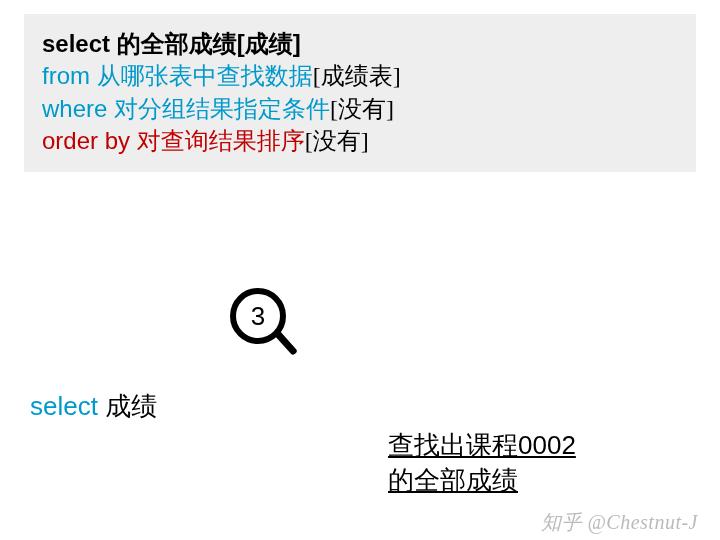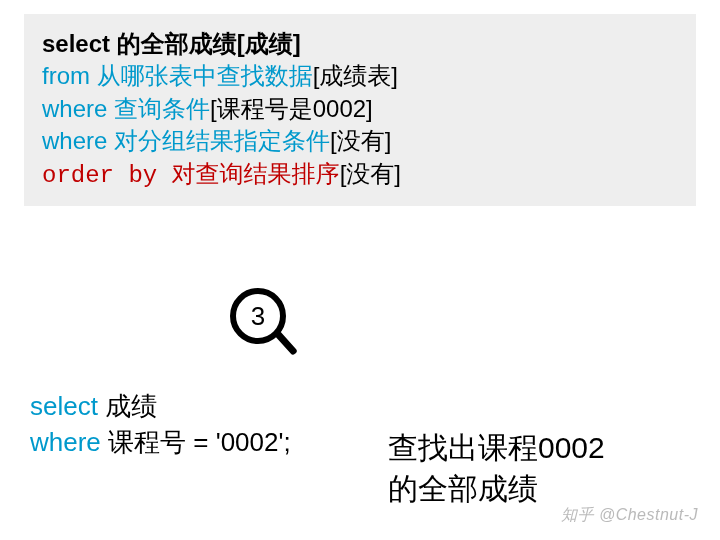--- a/index.html
+++ b/index.html
@@ -15,22 +15,22 @@
       background: #eeeeee;
       padding: 14px 18px;
       margin: 14px 24px 0 24px;
       font-size: 24px;
       line-height: 1.35;
       font-weight: 500;
     }
     .template-line { white-space: nowrap; }
     .kw-black { color: #000; font-weight: 700; }
     .kw-blue { color: #0099cc; }
-    .kw-red { color: #c00000; font-family: Liberation Mono, monospace; }
-    .txt-black { color: #000; }
+    .kw-red { color: #c00000; }
+    .txt-black { color: #000; font-family: Liberation Serif, serif; }
     .bracket-sm { font-size: 19px; }
     .semi { color: #0099cc; font-size: 19px; }
     .magnifier {
       position: absolute;
       left: 230px;
       top: 288px;
     }
     .magnifier .circle {
       width: 56px;
       height: 56px;
@@ -60,69 +60,65 @@
       top: 388px;
       font-size: 26px;
       line-height: 1.4;
     }
     .query-block .kw { color: #0099cc; }
     .query-block .txt { color: #000; }
     .desc-block {
       position: absolute;
       left: 388px;
       top: 428px;
-      font-size: 30px;
+      font-size: 26px;
       line-height: 1.35;
       color: #000;
+      text-decoration: underline;
     }
     .watermark {
       position: absolute;
       right: 22px;
-      bottom: 14px;
-      font-size: 16px;
+      bottom: 4px;
+      font-size: 20px;
       color: rgba(130,130,130,0.55);
       font-style: italic;
       letter-spacing: 0.5px;
+      font-family: Liberation Serif, serif;
     }
   </style>
 </head>
 <body>
 
 <div class="template-box">
   <div class="template-line">
     <span class="kw-black">select</span><span class="kw-black"> 的全部成绩</span><span class="kw-black">[成绩]</span>
   </div>
   <div class="template-line">
     <span class="kw-blue">from</span><span class="kw-blue"> 从哪张表中查找数据</span><span class="txt-black">[成绩表]</span>
-  </div>
-  <div class="template-line">
-    <span class="kw-blue">where</span><span class="kw-blue"> 查询条件</span><span class="txt-black">[课程号是0002]</span>
   </div>
   <div class="template-line">
     <span class="kw-blue">where</span><span class="kw-blue"> 对分组结果指定条件</span><span class="txt-black">[没有]</span>
   </div>
   <div class="template-line">
     <span class="kw-red">order by</span><span class="kw-red"> 对查询结果排序</span><span class="txt-black">[没有]</span>
   </div>
 </div>
 
 <div class="magnifier">
   <div class="circle">
     <span>3</span>
   </div>
   <div class="handle"></div>
 </div>
 
 <div class="query-block">
   <div>
     <span class="kw">select</span><span class="txt"> 成绩</span>
   </div>
-  <div>
-    <span class="kw">where</span><span class="txt"> 课程号 = '0002';</span>
-  </div>
 </div>
 
 <div class="desc-block">
   <div>查找出课程0002</div>
   <div>的全部成绩</div>
 </div>
 
 <div class="watermark">知乎 @Chestnut-J</div>
 
 </body></html>

